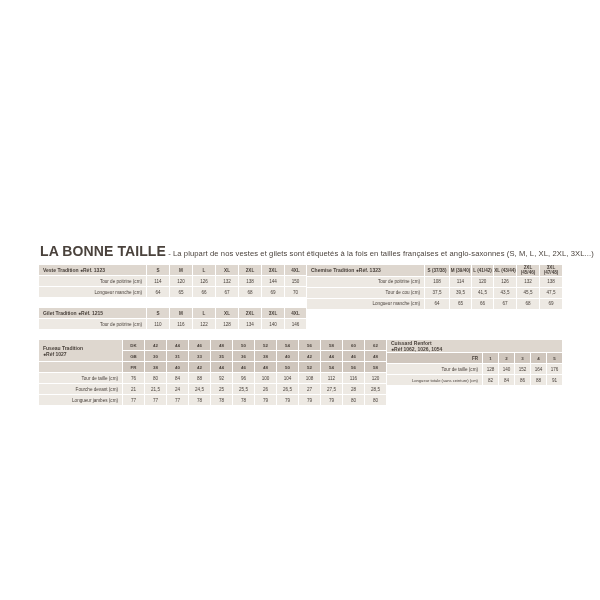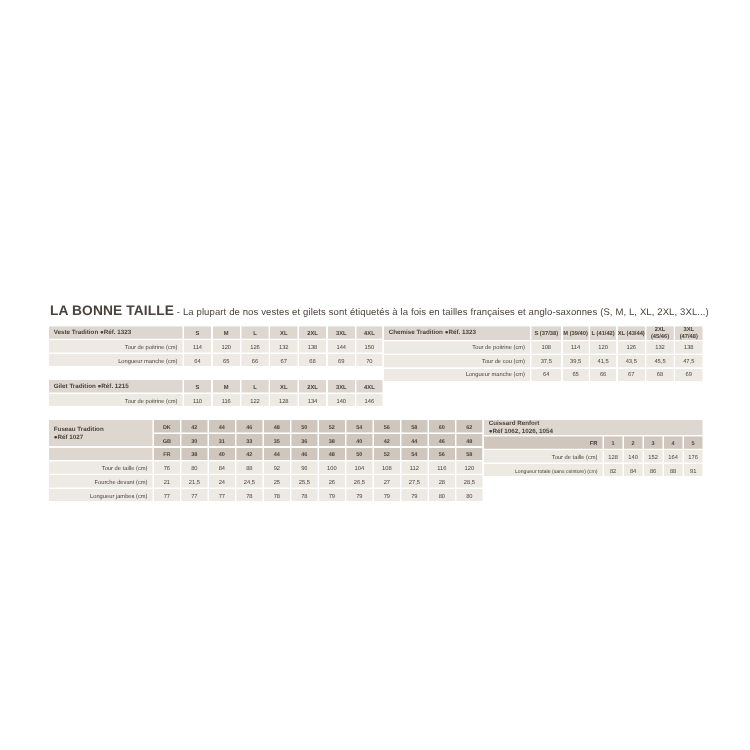--- a/index.html
+++ b/index.html
@@ -15,21 +15,21 @@
     left:38px;top:243px;width:524px;
   }
   .title{
     font-size:7.6px;
     font-weight:bold;
     color:#4a423c;
     padding:0 0 5px 2px;
     letter-spacing:.1px;
     white-space:nowrap;
   }
-  .title .big{font-size:11px;}
+  .title .big{font-size:14px;}
   .title .thin{font-weight:normal;margin-top:34px;}
 
   .cols{display:flex;align-items:flex-start;}
   .col-left{width:268px;}
   .col-right{width:256px;}
   .row-gap{height:9px;}
 
   table{border-collapse:collapse;width:100%;table-layout:fixed;}
   td{
     border:1px solid #ffffff;

